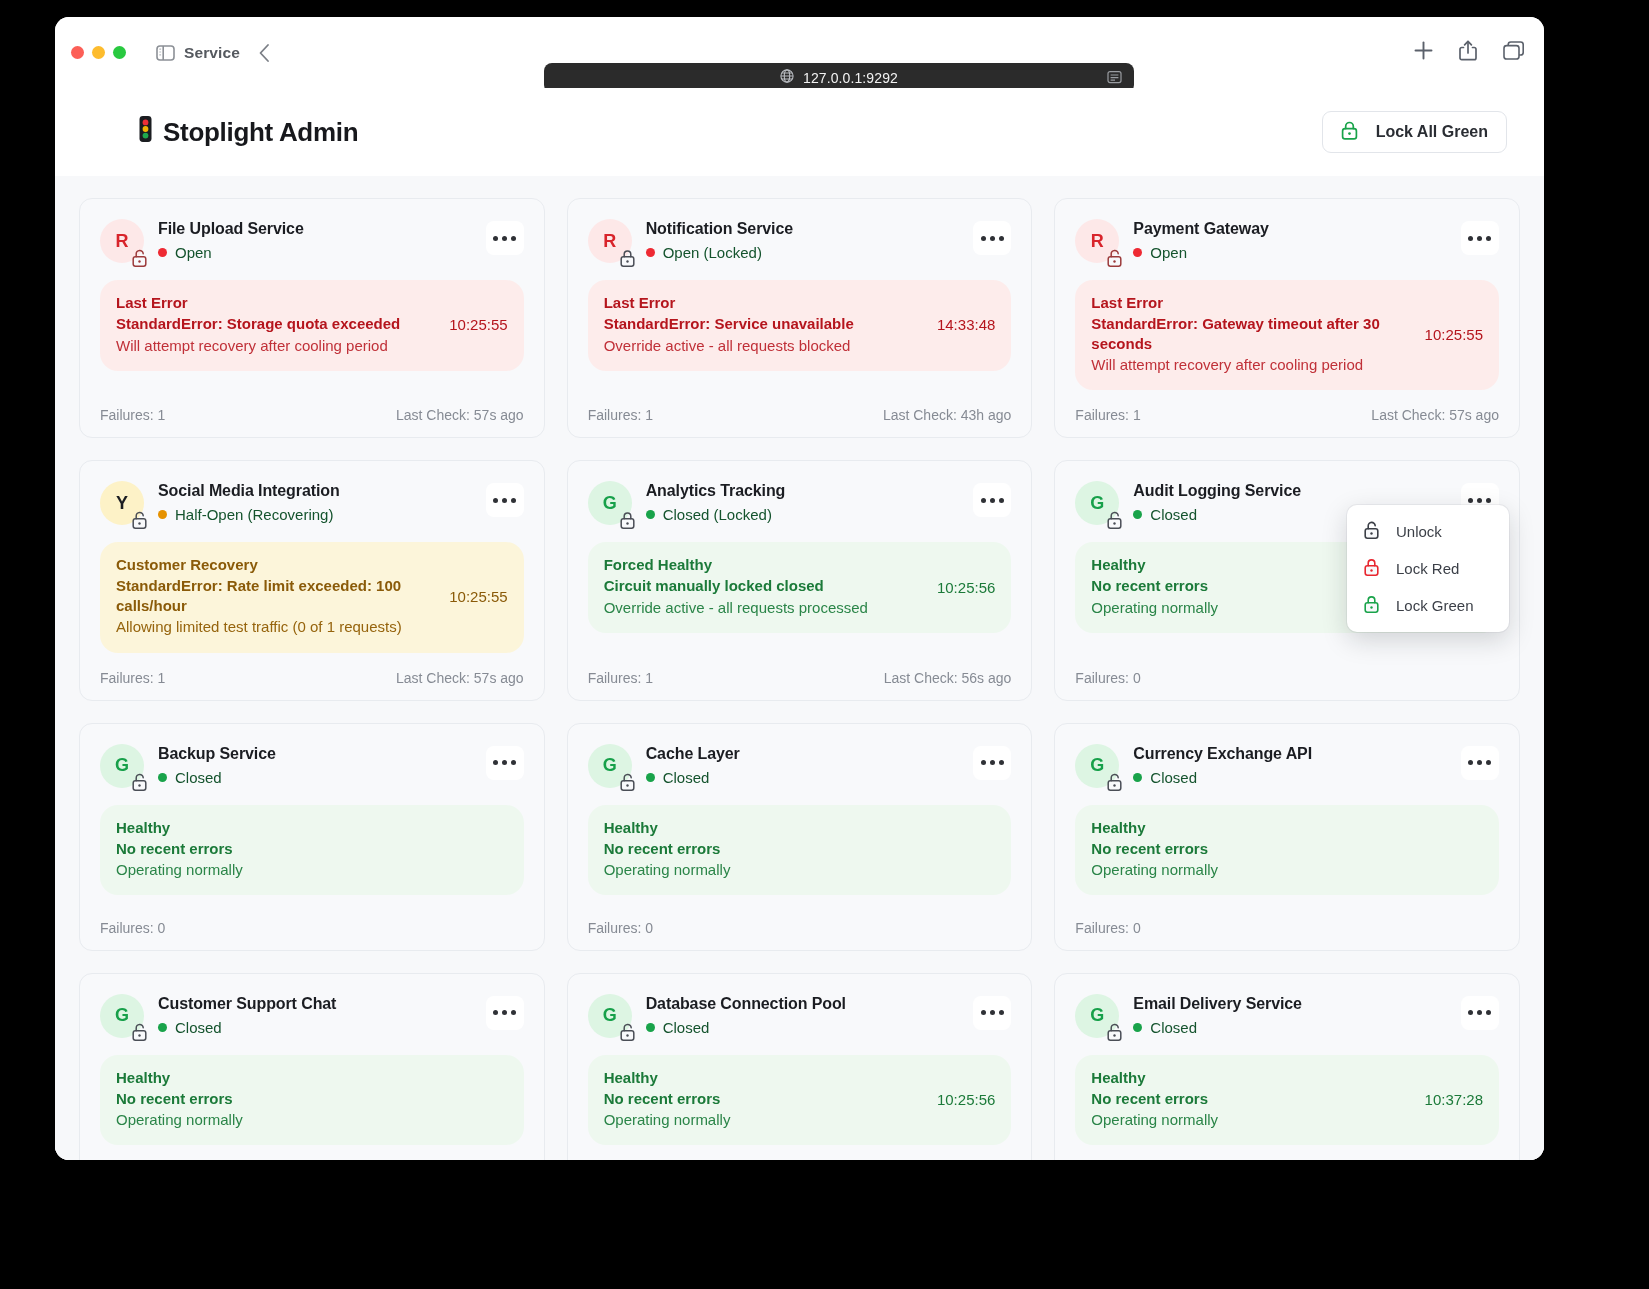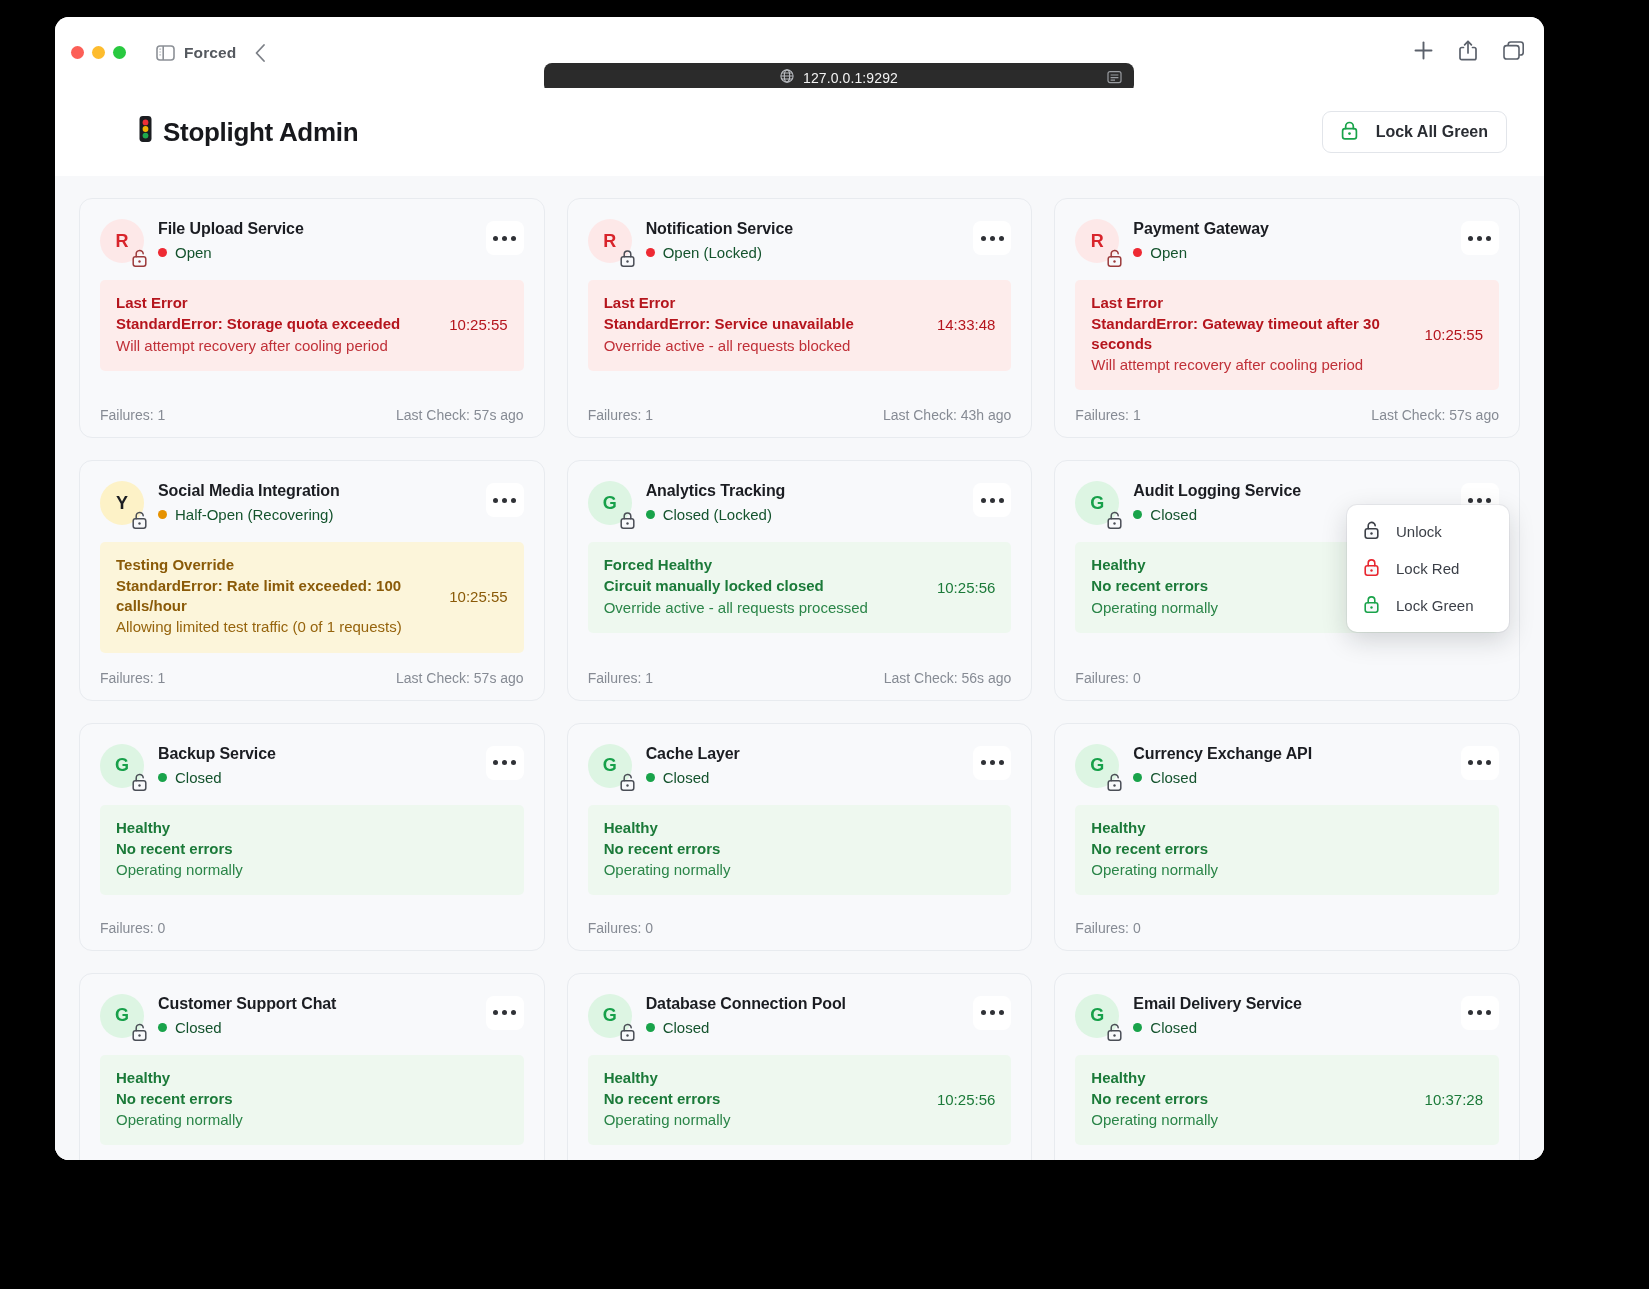--- a/index.html
+++ b/index.html
@@ -153,21 +153,21 @@
     width: 38px; height: 34px;
     border-radius: 8px; background: #ffffff;
     display: flex; align-items: center; justify-content: center;
     gap: 4px; cursor: pointer; flex: none;
     margin-top: 2px;
   }
   .menu-btn i { width: 5px; height: 5px; border-radius: 50%; background: #2f3136; display:block; }
 
   .panel {
     margin-top: 17px;
-    border-radius: 5px;
+    border-radius: 18px;
     padding: 14px 16px 15px 16px;
     display: flex; align-items: flex-start;
     gap: 28px;
   }
   .panel.red    { background: #fdeceb; }
   .panel.yellow { background: #fcf5da; }
   .panel.green  { background: #eef8ef; }
   .panel-text { flex: 1; min-width: 0; }
   .panel-title { font-size: 15px; font-weight: 700; margin-bottom: 3px; }
   .panel-l1 { font-size: 15px; font-weight: 600; line-height: 1.3; }
@@ -226,21 +226,21 @@
 
       <span class="sidebar-toggle">
         <svg width="19" height="16" viewBox="0 0 19 16" fill="none">
           <rect x="1" y="1" width="17" height="14" rx="3" stroke="#8c9096" stroke-width="1.6"></rect>
           <line x1="7.2" y1="1" x2="7.2" y2="15" stroke="#8c9096" stroke-width="1.6"></line>
           <line x1="3.3" y1="4.2" x2="5.1" y2="4.2" stroke="#b7bbc1" stroke-width="1.2"></line>
           <line x1="3.3" y1="7" x2="5.1" y2="7" stroke="#b7bbc1" stroke-width="1.2"></line>
           <line x1="3.3" y1="9.8" x2="5.1" y2="9.8" stroke="#b7bbc1" stroke-width="1.2"></line>
         </svg>
       </span>
-      <span class="private-label">Forced</span>
+      <span class="private-label">Service</span>
 
       <span class="back-chevron">
         <svg width="12" height="20" viewBox="0 0 12 20" fill="none">
           <path d="M10 2 L2.5 10 L10 18" stroke="#7b7f86" stroke-width="1.8" stroke-linecap="round" stroke-linejoin="round"></path>
         </svg>
       </span>
 
       <div class="urlbar">
         <span>
           <svg width="14" height="14" viewBox="0 0 14 14" fill="none">
@@ -448,21 +448,21 @@
                   </div>
                 </div>
                 <div class="menu-btn">
                   <i></i>
                   <i></i>
                   <i></i>
                 </div>
               </div>
               <div class="panel yellow">
                 <div class="panel-text">
-                  <div class="panel-title">Testing Override</div>
+                  <div class="panel-title">Customer Recovery</div>
                   <div class="panel-l1">StandardError: Rate limit exceeded: 100 calls/hour</div>
                   <div class="panel-l2">Allowing limited test traffic (0 of 1 requests)</div>
                 </div>
                 <div class="panel-time">10:25:55</div>
               </div>
               <div class="card-foot">
                 <span>Failures: 1</span>
                 <span>Last Check: 57s ago</span>
               </div>
             </div>

